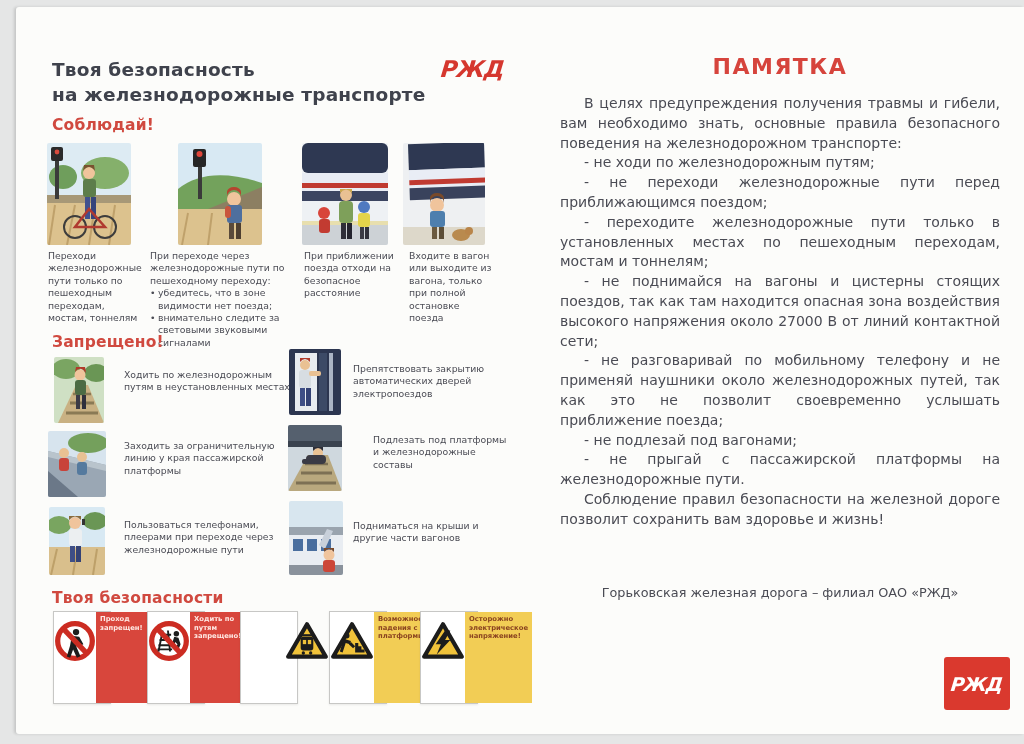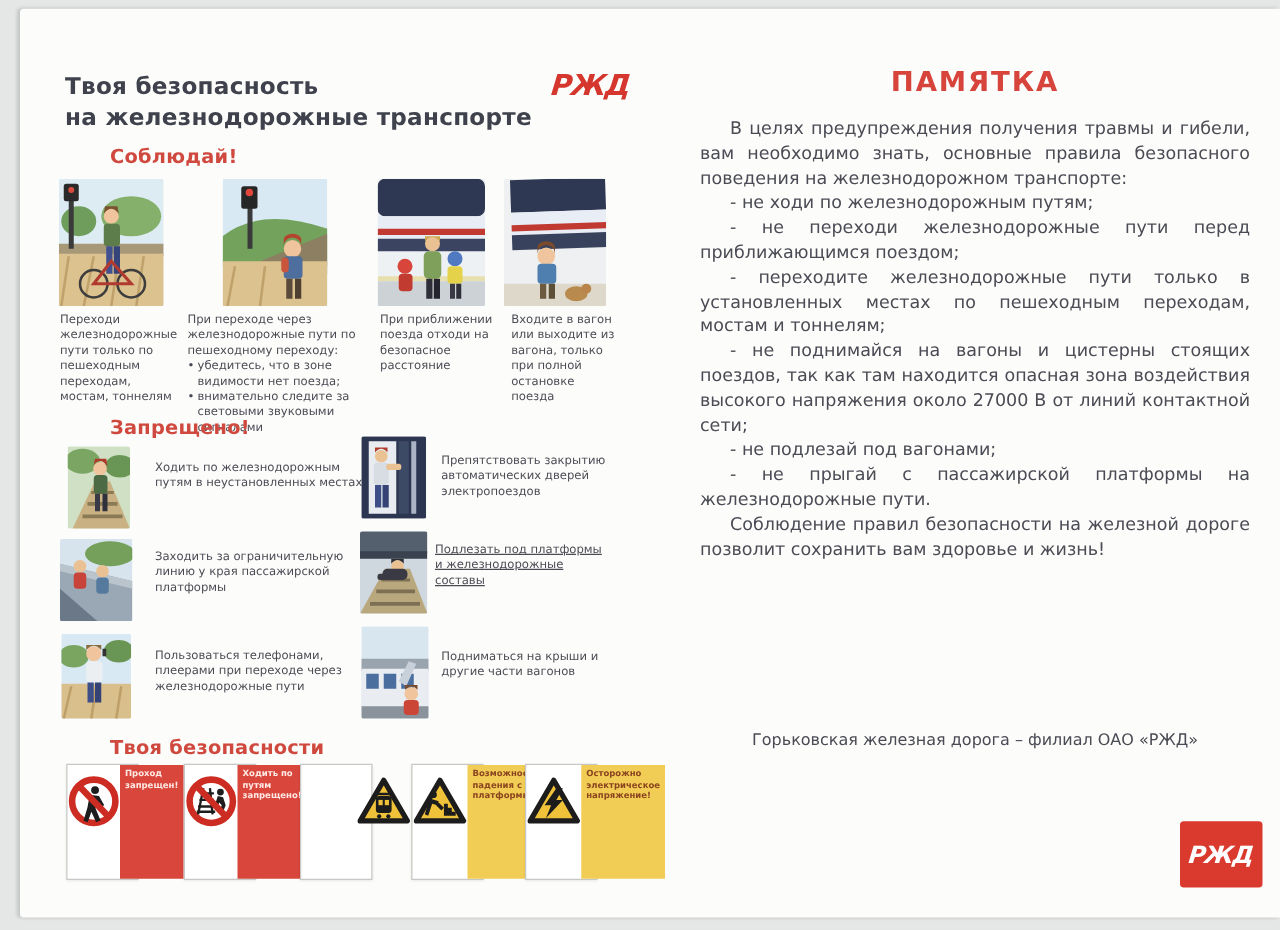--- a/index.html
+++ b/index.html
@@ -19,21 +19,21 @@
   .leaflet-title{
     left:52px;top:57px;width:420px;
     font-size:18.5px;font-weight:bold;line-height:25px;color:#3f424c;
     letter-spacing:.2px;
   }
   .rzd-top{
     left:441px;top:56px;width:56px;height:30px;
     color:#d5372e;font-size:23px;font-weight:bold;font-style:italic;
     transform:skewX(-6deg);letter-spacing:-1px;
   }
-  .h-red{font-size:15.5px;font-weight:bold;color:#d0493f;letter-spacing:.2px;margin-left:36px;}
+  .h-red{font-size:15.5px;font-weight:bold;color:#d0493f;letter-spacing:.2px;}
   .illo{overflow:hidden;border-radius:2px;}
   .illo svg{display:block;width:100%;height:100%;}
   .cap{font-size:9.3px;line-height:12.4px;color:#4a4b54;}
   .bul-row{display:flex;}
   .bul{width:8px;flex:0 0 8px;}
   .p-item-text{font-size:9.3px;line-height:12.4px;color:#4a4b54;}
   
   .sign{
     width:58px;height:93px;background:#fff;border:1px solid #c7c7c5;
     box-sizing:border-box;display:flex;flex-direction:row;
@@ -269,21 +269,21 @@
     <path d="M0 66 L20 30 L40 30 L54 66 Z" fill="#b9a87e"></path>
     <line x1="8" y1="58" x2="48" y2="58" stroke="#7d7054" stroke-width="3"></line>
     <line x1="13" y1="48" x2="44" y2="48" stroke="#7d7054" stroke-width="3"></line>
     <line x1="17" y1="39" x2="40" y2="39" stroke="#7d7054" stroke-width="2.5"></line>
     <circle cx="30" cy="28" r="5" fill="#e9c193"></circle>
     <path d="M25 26 q5 -6 10 0 v-4 h-10 z" fill="#2e2e36"></path>
     <rect x="18" y="30" width="20" height="9" rx="4" fill="#3a3a44"></rect>
     <rect x="14" y="34" width="8" height="5" rx="2" fill="#3a3a44"></rect>
   </svg>
 </div>
-<div class="abs p-item-text" style="left:348px;top:434px;width:142px;text-decoration:underline;">Подлезать под платформы и железнодорожные составы</div>
+<div class="abs p-item-text" style="left:373px;top:434px;width:142px;">Подлезать под платформы и железнодорожные составы</div>
 
 <div class="abs illo" style="left:289px;top:501px;width:54px;height:74px;">
   <svg viewBox="0 0 54 74">
     <rect width="54" height="74" fill="#d8e6ef"></rect>
     <rect x="0" y="26" width="54" height="10" fill="#9aa4ae"></rect>
     <rect x="0" y="34" width="54" height="30" fill="#e9edf2"></rect>
     <rect x="4" y="38" width="10" height="12" fill="#4a6e9e"></rect>
     <rect x="18" y="38" width="10" height="12" fill="#4a6e9e"></rect>
     <rect x="32" y="38" width="10" height="12" fill="#4a6e9e"></rect>
     <rect x="0" y="64" width="54" height="10" fill="#8a929c"></rect>
@@ -366,20 +366,21 @@
 </div>
 
 <div class="abs memo-title">ПАМЯТКА</div>
 
 <div class="abs memo-body">
   <p>В целях предупреждения получения травмы и гибели, вам необходимо знать, основные правила безопасного поведения на железнодорожном транспорте:</p>
   <p>- не ходи по железнодорожным путям;</p>
   <p>- не переходи железнодорожные пути перед приближающимся поездом;</p>
   <p>- переходите железнодорожные пути только в установленных местах по пешеходным переходам, мостам и тоннелям;</p>
   <p>- не поднимайся на вагоны и цистерны стоящих поездов, так как там находится опасная зона воздействия высокого напряжения около 27000 В от линий контактной сети;</p>
+  <p>- не разговаривай по мобильному телефону и не применяй наушники около железнодорожных путей, так как это не позволит своевременно услышать приближение поезда;</p>
   <p>- не подлезай под вагонами;</p>
   <p>- не прыгай с пассажирской платформы на железнодорожные пути.</p>
   <p>Соблюдение правил безопасности на железной дороге позволит сохранить вам здоровье и жизнь!</p>
 </div>
 
 <div class="abs memo-footer">Горьковская железная дорога – филиал ОАО «РЖД»</div>
 
 <div class="abs rzd-box">
   <span class="mark">РЖД</span>
 </div>

